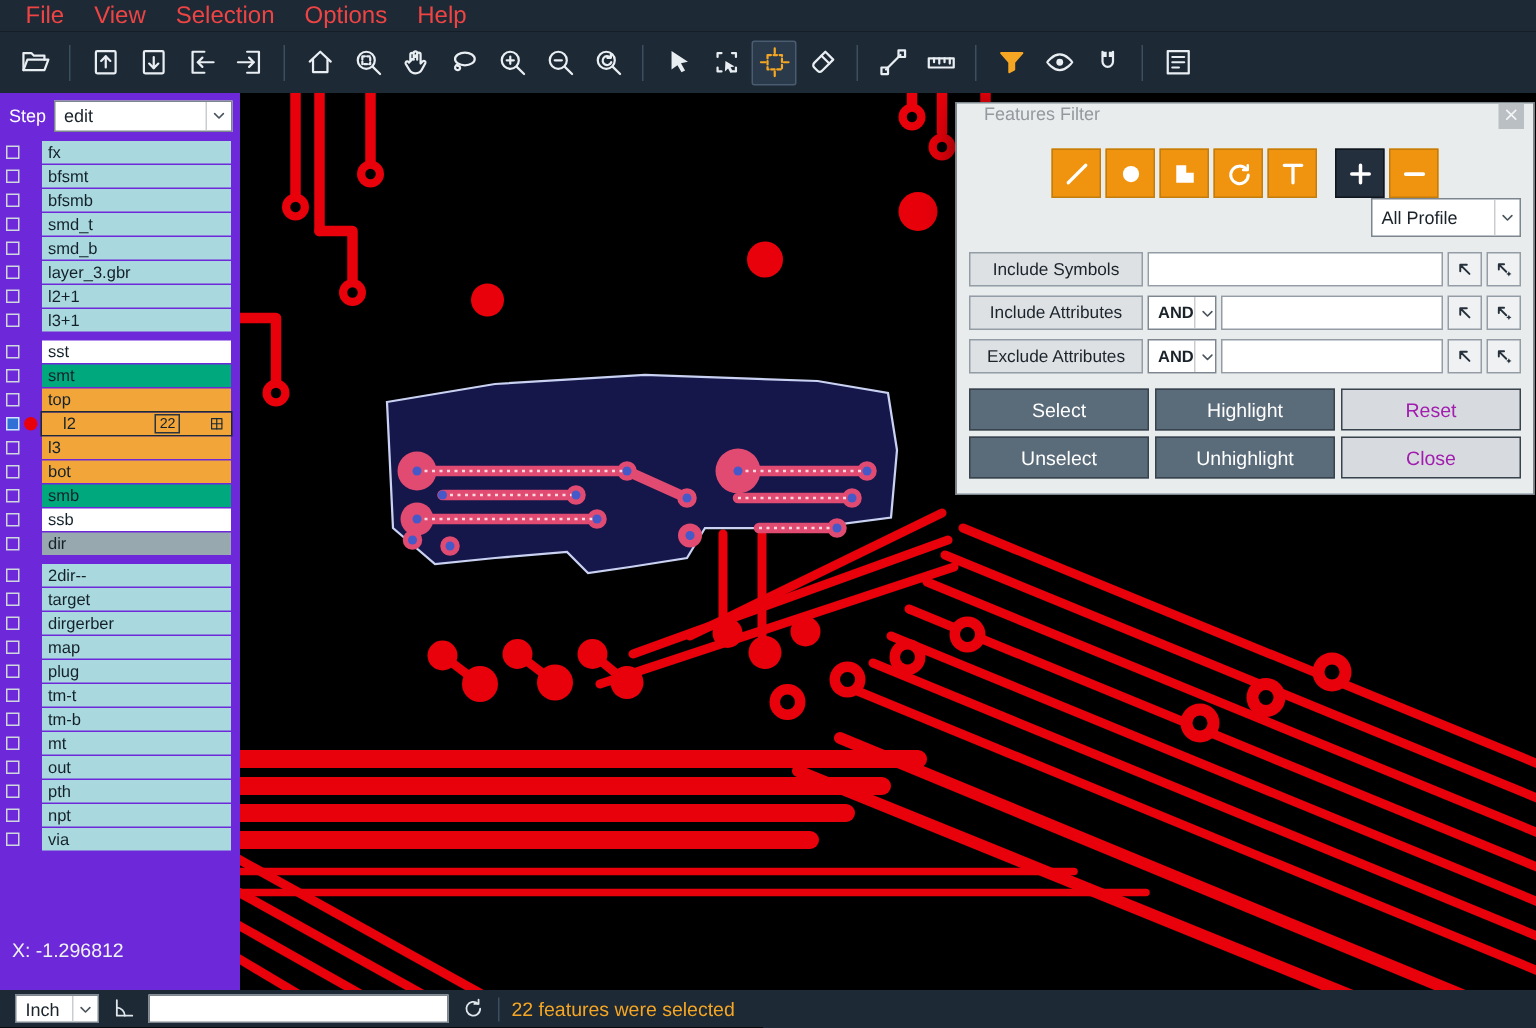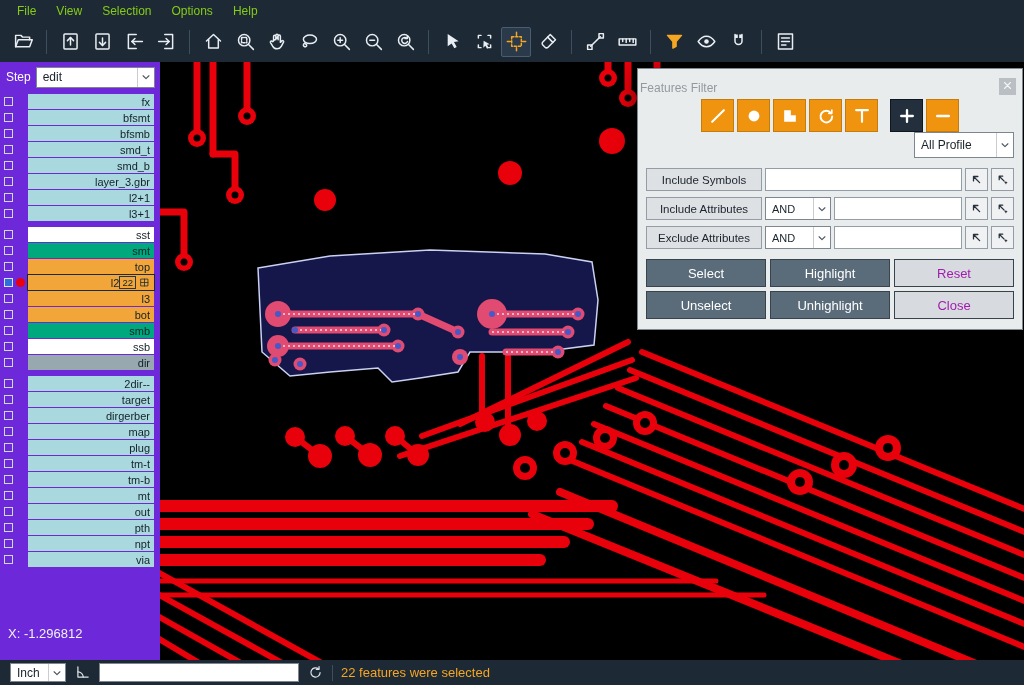--- a/index.html
+++ b/index.html
@@ -1,80 +1,80 @@
 <!DOCTYPE html>
 <html><head>
 <meta charset="utf-8">
 <style>
   *{margin:0;padding:0;box-sizing:border-box;font-family:"Liberation Sans",sans-serif;}
   html,body{width:1024px;height:685px;overflow:hidden;background:#000;}
   .app{position:relative;width:1024px;height:685px;display:flex;flex-direction:column;background:#000;}
 
   
   .menubar{height:21px;background:#1d2935;display:flex;align-items:center;gap:2px;padding:0 8px;flex:0 0 auto;}
-  .menu-item{color:#84cc16;font-size:12px;padding:2px 9px;cursor:default;}
+  .menu-item{color:#ef4444;font-size:16px;padding:2px 9px;cursor:default;}
   .toolbar{height:41px;background:#1d2935;border-top:1px solid #2b3razor947;display:flex;align-items:center;padding:0 8px;gap:2px;flex:0 0 auto;}
   .tb-btn{width:30px;height:30px;background:transparent;border:1px solid transparent;color:#e9eef3;display:flex;align-items:center;justify-content:center;padding:0;}
   .tb-btn svg{width:21px;height:21px;}
   .tb-btn.active{color:#f5a623;background:#2b3a4a;border:1px solid #4a5d70;border-radius:2px;}
   .tb-sep{width:1px;height:24px;background:#3d4e5e;margin:0 6px;}
 
   .workspace{flex:1;display:flex;min-height:0;}
 
   
   .sidebar{width:160px;background:#6d28d9;display:flex;flex-direction:column;flex:0 0 auto;}
   .step-row{height:30px;display:flex;align-items:center;padding:0 5px 0 6px;gap:5px;flex:0 0 auto;}
   .step-label{color:#fff;font-size:12px;}
   .combo{background:#fff;border:1px solid #7d868e;display:flex;align-items:center;justify-content:space-between;font-size:12px;color:#1a222a;height:21px;padding-left:6px;overflow:hidden;}
   .combo .chev{width:17px;align-self:stretch;display:flex;align-items:center;justify-content:center;border-left:1px solid #c9cdd1;color:#4a545e;flex:0 0 auto;}
   .combo .chev svg{width:10px;height:10px;}
   .step-combo{flex:1;}
-  .layer-list{padding:2px 0 0 2px;text-align:right;}
+  .layer-list{padding:2px 0 0 2px;}
   .layer-row{display:flex;align-items:center;height:15px;margin-bottom:1px;}
   .layer-row.selected{background:#3d novice6577;}
   .chk{width:9px;height:9px;border:1px solid #cfd8dc;margin:0 3px 0 2px;background:transparent;flex:0 0 auto;}
   .chk.checked{background:#2f6fd6;border-color:#d4e2ff;}
   .ind{width:9px;height:9px;border-radius:50%;margin-right:3px;flex:0 0 auto;}
   .ind.on{background:#e8000b;}
   .cell{flex:1;height:15px;display:flex;align-items:center;padding:0 4px;font-size:11px;color:#14212a;margin-right:6px;}
   .c-teal{background:#a9d9de;}
   .c-white{background:#ffffff;}
   .c-green{background:#00a87e;}
   .c-orange{background:#f2a63a;}
   .c-gray{background:#97a8ae;}
   .layer-row.selected .cell{outline:1px solid #1b2a33;padding-left:14px;}
   .nm{flex:1;white-space:nowrap;overflow:hidden;}
-  .badge{border:1px solid #2a3540;font-size:9.5px;line-height:11px;padding:0 2px;margin-right:3px;color:#14212a;}
+  .badge{border:1px solid #2a3540;font-size:9.5px;line-height:11px;padding:0 2px;margin-right:19px;color:#14212a;}
   .gridic{display:flex;color:#1b2a33;}
   .gridic svg{width:11px;height:11px;}
   .layer-gap{height:5px;}
   .coords{margin-top:auto;padding:0 8px 16px;color:#eef3f5;font-size:13px;line-height:1.55;}
 
   
   .canvas{flex:1;position:relative;background:#000;overflow:hidden;}
   svg.art{position:absolute;left:0;top:0;}
 
   
   .dialog{position:absolute;left:477px;top:6px;width:386px;background:#e9eced;border:1px solid #7e8890;box-shadow:0 6px 20px rgba(0,0,0,.55);}
-  .dlg-head{height:26px;display:flex;align-items:flex-end;padding:0 6px 0 2px;}
+  .dlg-head{height:26px;display:flex;align-items:flex-start;padding:0 6px 0 18px;}
   .dlg-title{flex:1;color:#93999f;font-size:12px;}
   .dlg-close{width:17px;height:17px;background:#b9bfc3;color:#f2f4f6;border:none;display:flex;align-items:center;justify-content:center;padding:0;}
   .dlg-close svg{width:11px;height:11px;}
   .dlg-body{padding:4px 8px 10px;}
   .f-tools{display:flex;align-items:center;margin-bottom:10px;flex-direction:column;}
   .f-tools-btns{display:flex;gap:3px;align-items:center;}
   .ftool{width:33px;height:33px;border:1px solid #c27d0c;display:flex;align-items:center;justify-content:center;color:#fff;padding:0;}
   .ftool.orange{background:#f0930f;}
   .ftool.dark{background:#232f3c;border-color:#10161d;}
   .ftool.gapL{margin-left:9px;}
   .ftool svg{width:20px;height:20px;}
   .f-profile{margin-left:auto;width:100px;height:26px;font-size:12px;}
   .f-row{display:flex;align-items:center;gap:3px;margin-bottom:6px;}
   .f-label{width:116px;height:23px;background:#dde1e4;border:1px solid #949da5;font-size:11.5px;color:#1b232b;flex:0 0 auto;}
-  .and-combo{width:66px;height:23px;font-size:11px;flex:0 0 auto;}
+  .and-combo{width:46px;height:23px;font-size:11px;flex:0 0 auto;font-weight:bold;}
   .f-input{flex:1;height:23px;border:1px solid #949da5;background:#fff;padding:0 4px;font-size:12px;min-width:0;}
   .f-pick{width:23px;height:23px;background:#eff1f3;border:1px solid #949da5;color:#27313c;display:flex;align-items:center;justify-content:center;flex:0 0 auto;padding:0;}
   .f-pick svg{width:14px;height:14px;}
   .f-actions{display:grid;grid-template-columns:1fr 1fr 1fr;gap:4px;margin-top:10px;}
   .act{height:28px;font-size:13px;border:1px solid #39434d;}
   .act.dark{background:#5a6b7a;color:#fff;}
   .act.light{background:#d7dbdf;color:#a21caf;}
 
   
   .statusbar{height:25px;background:#1d2935;display:flex;align-items:center;gap:8px;padding:0 10px;flex:0 0 auto;}

